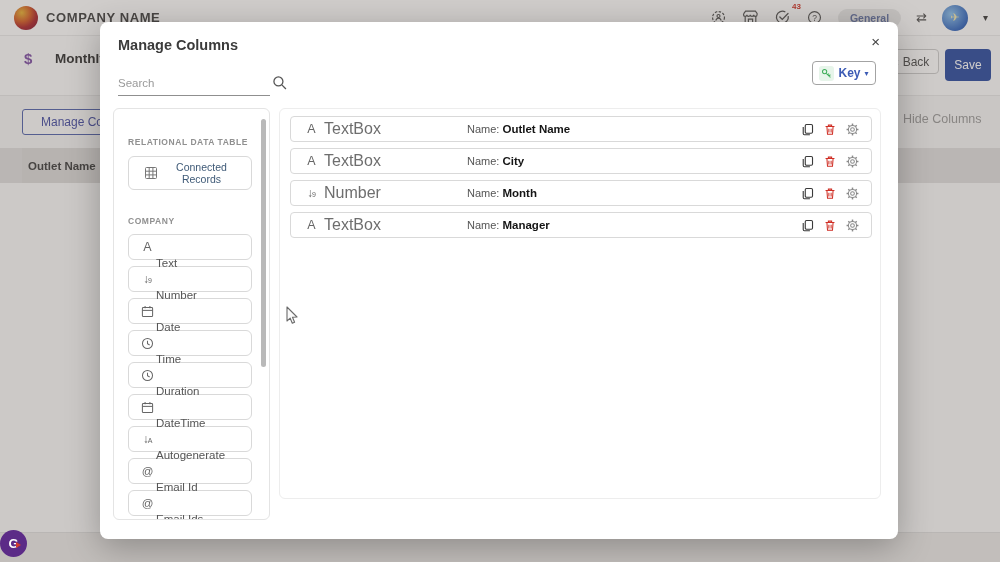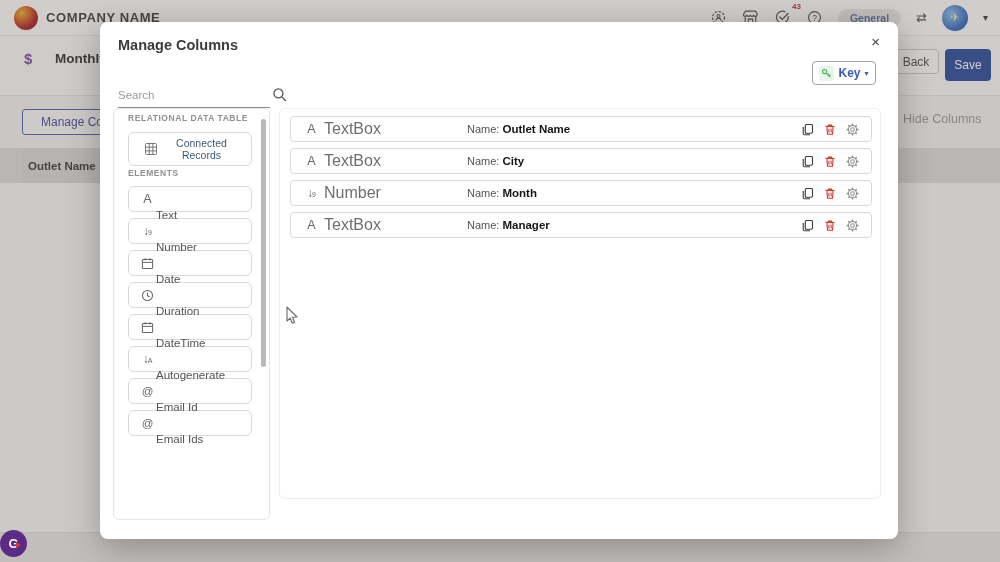--- a/index.html
+++ b/index.html
@@ -39,31 +39,31 @@
   .overlay { position:absolute; inset:0; background:rgba(72,62,56,.26); z-index:10; }
 
   
   .chat-bubble { position:absolute; left:0; top:530px; width:27px; height:27px; border-radius:50%; background:#5c2b87; z-index:30; display:flex; align-items:center; justify-content:center; color:#fff; font-size:13px; font-weight:800; cursor:pointer; }
   .chat-bubble i { position:absolute; right:6px; top:12px; width:0; height:0; border-top:3px solid transparent; border-bottom:3px solid transparent; border-left:5px solid #d13a2e; }
 
   
   .modal { position:absolute; left:100px; top:22px; width:798px; height:517px; background:#fff; border-radius:8px; box-shadow:0 8px 34px rgba(0,0,0,.28); z-index:20; }
   .m-title { position:absolute; left:18px; top:15px; font-size:14.5px; font-weight:600; color:#3b3b3b; }
   .m-close { position:absolute; right:18px; top:12px; font-size:15px; color:#444; cursor:pointer; line-height:1; }
-  .m-search { position:absolute; left:18px; top:60px; width:152px; height:26px; border-bottom:1.5px solid #8f8f8f; display:flex; align-items:center; }
+  .m-search { position:absolute; left:18px; top:48px; width:152px; height:26px; border-bottom:1.5px solid #8f8f8f; display:flex; align-items:center; }
   .m-search input { border:none; outline:none; flex:1; font-size:11.5px; color:#444; font-family:"Liberation Sans",sans-serif; background:transparent; }
   .m-search input::placeholder { color:#9a9a9a; }
   .btn-key { position:absolute; left:712px; top:39px; width:64px; height:24px; background:#fff; border:1px solid #a3a3a3; border-radius:4px; display:flex; align-items:center; justify-content:center; gap:4px; cursor:pointer; }
   .key-badge { width:15px; height:15px; border-radius:3px; background:#e7f5ea; display:flex; align-items:center; justify-content:center; }
   .btn-key .k-label { font-size:12px; font-weight:600; color:#3c5bb5; }
   .btn-key .k-caret { font-size:8px; color:#3c5bb5; }
 
   
   .side-panel { position:absolute; left:13px; top:86px; width:157px; height:412px; border:1px solid #e4e4e4; border-radius:6px; padding:2px 14px 0 14px; overflow:hidden; }
-  .side-section { margin-top:2px; font-size:8.5px; font-weight:700; letter-spacing:.55px; color:#909090; }
+  .side-section { margin-top:26px; font-size:8.5px; font-weight:700; letter-spacing:.55px; color:#909090; }
   .btn-connected { margin-top:9px; width:124px; height:34px; border:1px solid #d9d9d9; border-radius:6px; background:#fff; display:flex; align-items:center; justify-content:center; gap:6px; cursor:pointer; }
   .btn-connected .c-label { font-size:10.5px; color:#3f5a77; line-height:1.15; text-align:center; width:72px; }
   .side-list { margin-top:8px; }
   .side-item { width:124px; height:26px; margin-bottom:6px; border:1px solid #d9d9d9; border-radius:6px; background:#fff; display:flex; align-items:center; padding-left:10px; cursor:grab; }
   .side-label { font-size:11.5px; color:#555;margin-top:32px; }
   .ic { width:17px; display:inline-flex; justify-content:center; align-items:center; color:#666; font-size:12px; flex:none; }
   .ic i { font-style:normal; font-size:7px; margin-left:-1px; margin-top:3px; }
   .side-scroll { position:absolute; right:3px; top:10px; width:5px; height:248px; background:#b9b9b9; border-radius:3px; cursor:pointer; }
 
   
@@ -187,40 +187,49 @@
         <svg width="14" height="14" viewBox="0 0 14 14" fill="none" stroke="#777" stroke-width="1">
           <rect x="1.5" y="1.5" width="11" height="11" rx="1"></rect>
             <line x1="5.2" y1="1.5" x2="5.2" y2="12.5"></line>
             <line x1="8.9" y1="1.5" x2="8.9" y2="12.5"></line>
             <line x1="1.5" y1="5.2" x2="12.5" y2="5.2"></line>
             <line x1="1.5" y1="8.9" x2="12.5" y2="8.9"></line>
         </svg>
       </span>
       <span class="c-label">Connected Records</span>
     </button>
-    <div class="side-section">ELEMENTS</div>
+    <div class="side-section">COMPANY</div>
     <div class="side-list">
         <div class="side-item">
           <span class="ic" style="font-size:12.5px;">A</span>
           <span class="side-label">Text</span>
         </div>
         <div class="side-item">
           <span class="ic">↓<i>9</i></span>
           <span class="side-label">Number</span>
         </div>
         <div class="side-item">
           <span class="ic">
             <svg width="13" height="13" viewBox="0 0 14 14" fill="none" stroke="#666" stroke-width="1.1">
               <rect x="1.5" y="2.8" width="11" height="9.7" rx="1"></rect>
               <line x1="1.5" y1="5.8" x2="12.5" y2="5.8"></line>
               <line x1="4.4" y1="1.2" x2="4.4" y2="3.6"></line>
               <line x1="9.6" y1="1.2" x2="9.6" y2="3.6"></line>
             </svg>
           </span>
           <span class="side-label">Date</span>
+        </div>
+        <div class="side-item">
+          <span class="ic">
+            <svg width="13" height="13" viewBox="0 0 14 14" fill="none" stroke="#666" stroke-width="1.1">
+              <circle cx="7" cy="7" r="5.4"></circle>
+              <path d="M7 4v3.2l2.3 1.4"></path>
+            </svg>
+          </span>
+          <span class="side-label">Time</span>
         </div>
         <div class="side-item">
           <span class="ic">
             <svg width="13" height="13" viewBox="0 0 14 14" fill="none" stroke="#666" stroke-width="1.1">
               <circle cx="7" cy="7" r="5.4"></circle>
               <path d="M7 4v3.2l2.3 1.4"></path>
             </svg>
           </span>
           <span class="side-label">Duration</span>
         </div>

